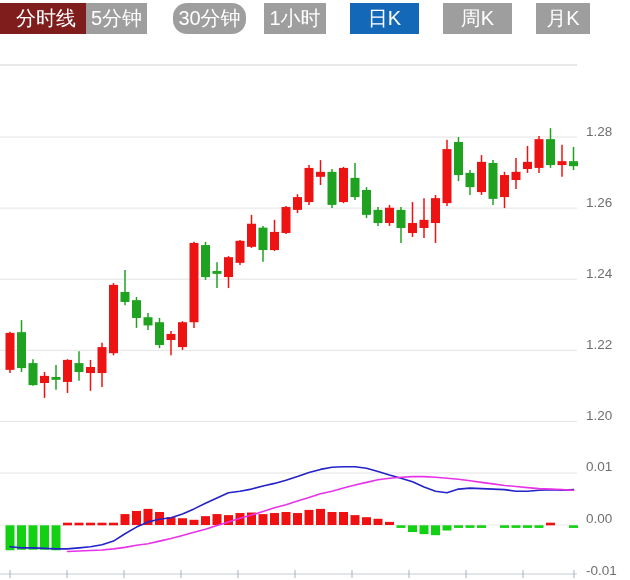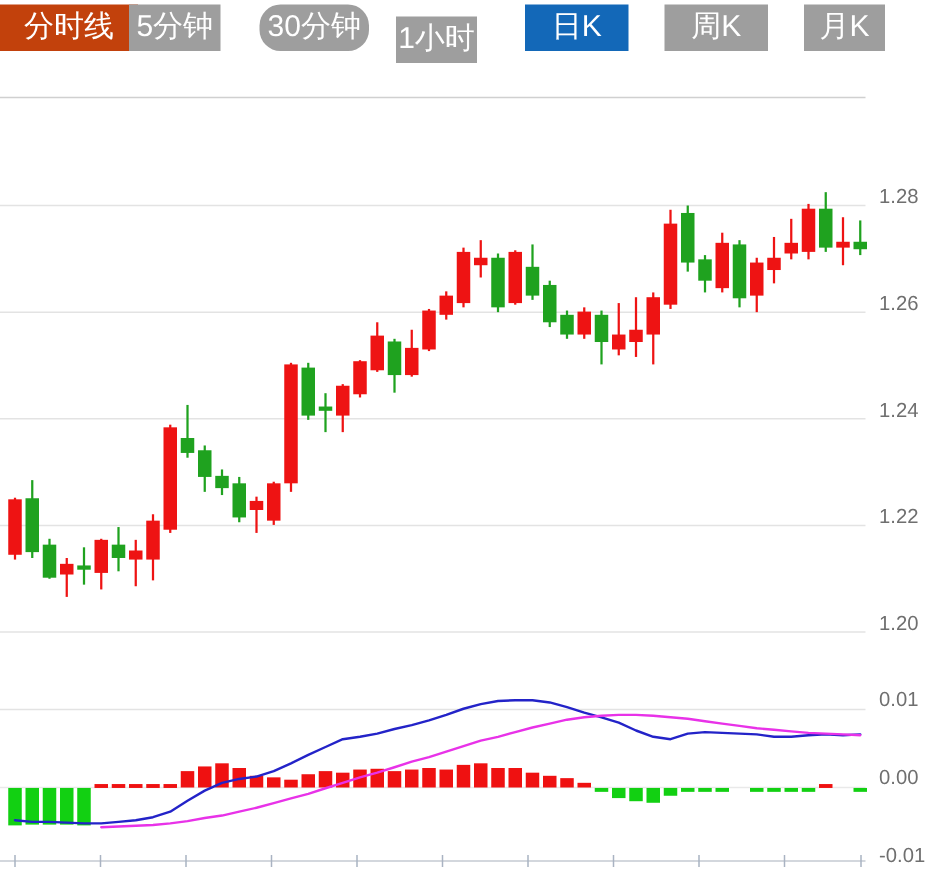--- a/index.html
+++ b/index.html
@@ -9,24 +9,24 @@
   .tab{position:absolute;top:3px;height:31px;line-height:31px;text-align:center;
        color:#fff;font-size:20px;cursor:pointer;user-select:none;}
   svg{position:absolute;left:0;top:0;}
   text{font-family:"Liberation Sans","DejaVu Sans",sans-serif;}
 </style>
 </head>
 <body>
 
 <div id="stage">
   <div class="tabbar">
-      <div class="tab" style="left: 0px; width: 92px; background: #c2410c; color: rgb(255, 255, 255);">分时线</div>
+      <div class="tab" style="left: 0px; width: 92px; background: #7f1d1d; color: rgb(255, 255, 255);">分时线</div>
       <div class="tab" style="left: 86px; width: 61px; background: rgb(158, 158, 158); color: rgb(255, 255, 255);">5分钟</div>
       <div class="tab" style="left: 173px; width: 73px; background: rgb(158, 158, 158); color: rgb(255, 255, 255); border-radius: 14px;">30分钟</div>
-      <div class="tab" style="left: 264px; width: 54px; background: rgb(158, 158, 158); color: rgb(255, 255, 255); margin-top: 8px;">1小时</div>
+      <div class="tab" style="left: 264px; width: 62px; background: rgb(158, 158, 158); color: rgb(255, 255, 255);">1小时</div>
       <div class="tab" style="left: 443px; width: 69px; background: rgb(158, 158, 158); color: rgb(255, 255, 255);">周K</div>
       <div class="tab" style="left: 350px; width: 69px; background: rgb(19, 104, 184); color: rgb(255, 255, 255);">日K</div>
       <div class="tab" style="left: 536px; width: 54px; background: rgb(158, 158, 158); color: rgb(255, 255, 255);">月K</div>
     </div>
   <svg id="chart" width="630" height="580">
       <line x1="0" y1="65" x2="577" y2="65" stroke="#d0d0d0" stroke-width="1"></line>
       <line x1="0" y1="137" x2="577" y2="137" stroke="#e3e3e3" stroke-width="1"></line>
       <text x="586" y="132" font-size="13.5" fill="#6f6f6f" dominant-baseline="middle" text-anchor="start">1.28</text>
       <line x1="0" y1="208.10000000000008" x2="577" y2="208.10000000000008" stroke="#e3e3e3" stroke-width="1"></line>
       <text x="586" y="203.10000000000008" font-size="13.5" fill="#6f6f6f" dominant-baseline="middle" text-anchor="start">1.26</text>

